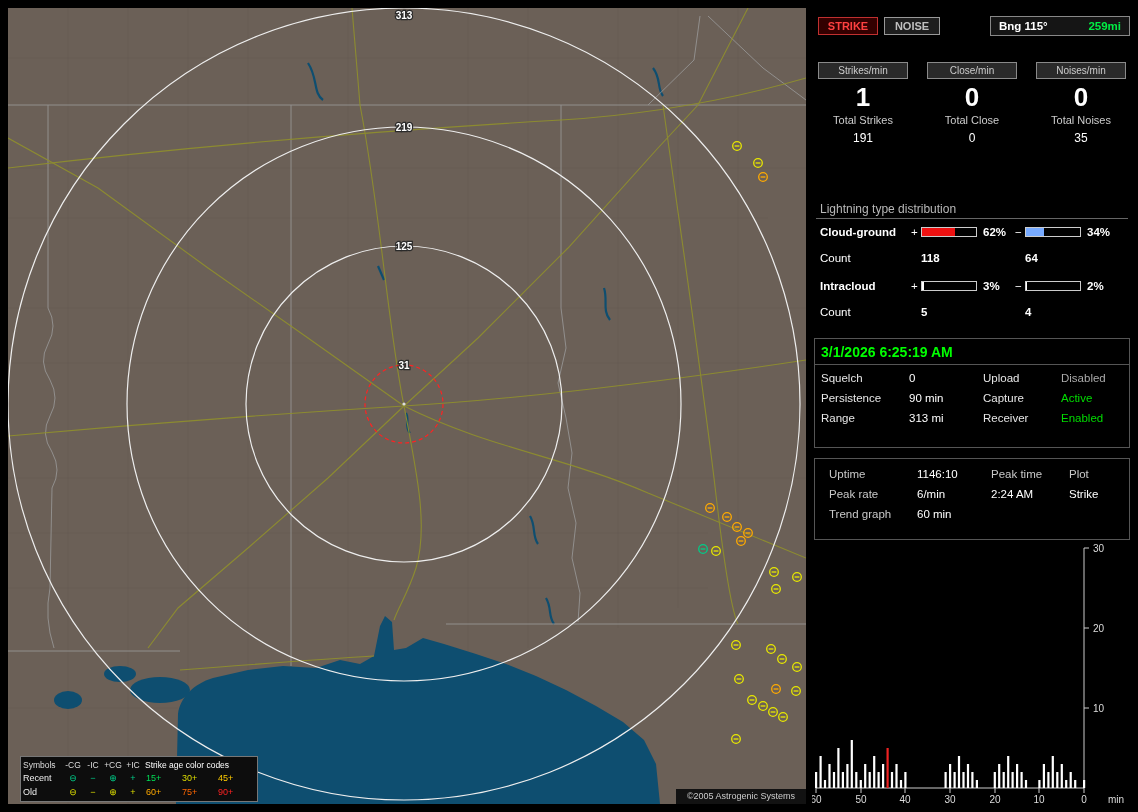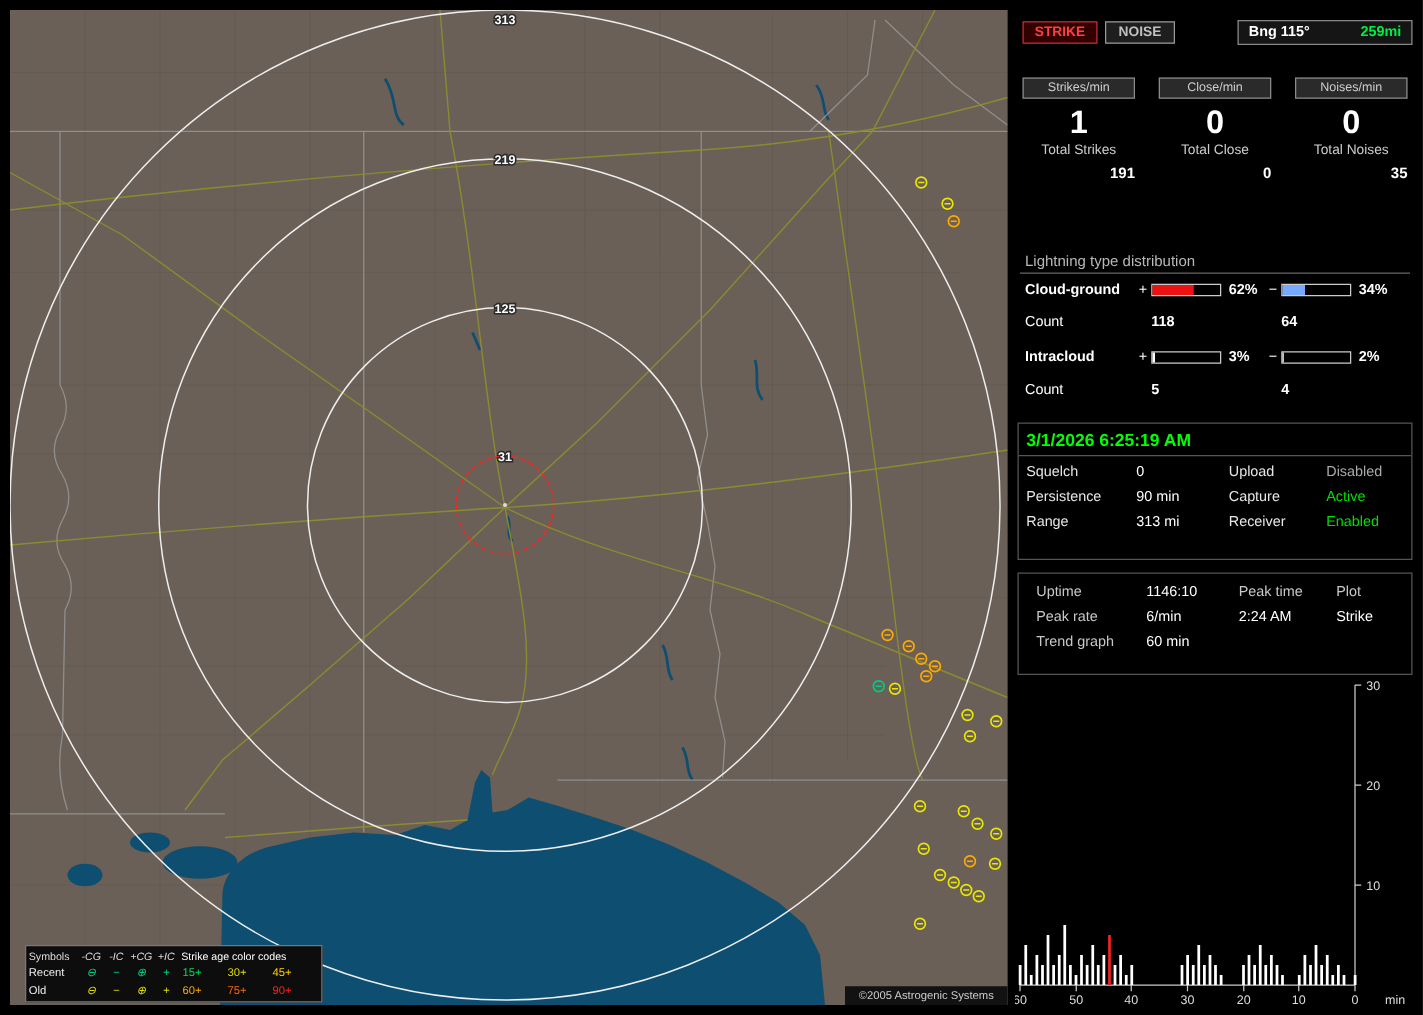--- a/index.html
+++ b/index.html
@@ -8,21 +8,21 @@
 
   
   #map { position:absolute; left:8px; top:8px; width:798px; height:796px; background:#6b6057; cursor:crosshair; }
   #map svg { display:block; }
 
   #legend { position:absolute; left:20px; top:756px; width:238px; height:46px;
             background:#0d0d0d; border:1px solid #777; color:#eee; font-size:9px; padding:1px 2px; }
   .lg-row { display:flex; align-items:center; height:14px; white-space:nowrap; }
   .lg-head { height:13px; font-size:8.5px; color:#ddd; }
   .lg-name { width:40px; }
-  .lg-cell { width:20px; text-align:center;font-style:italic; }
+  .lg-cell { width:20px; text-align:center; }
   .lg-agehead { flex:1; text-align:left; padding-left:2px; color:#fff; }
   .lg-age { width:36px; padding-left:3px; }
 
   #copyright { position:absolute; left:676px; top:789px; width:130px; height:15px;
                background:#121212; color:#ccc; font-size:9px; line-height:15px; text-align:center; }
 
   
   #panel { position:absolute; left:812px; top:8px; width:322px; height:796px; background:#000; color:#fff; }
 
   .btn { position:absolute; height:18px; font-size:11px; font-weight:bold; text-align:center; line-height:16px; cursor:pointer; }
@@ -31,21 +31,21 @@
   #bearing { position:absolute; right:4px; top:8px; width:140px; height:20px; background:#151515;
              border:1px solid #888; display:flex; align-items:center; font-size:11.5px; font-weight:bold; }
   #bearing .blabel { flex:1; padding-left:8px; color:#fff; }
   #bearing .bvalue { padding-right:8px; }
 
   .col { position:absolute; width:90px; text-align:center; top:54px; }
   .col.c0 { left:6px; } .col.c1 { left:115px; } .col.c2 { left:224px; }
   .rate-box { border:1px solid #8a8a8a; background:#2a2a2a; color:#ccc; font-size:10px; height:17px; line-height:15px; cursor:pointer; }
   .rate-num { font-size:26px; font-weight:bold; color:#fff; margin-top:3px; height:32px; }
   .tot-label { color:#ccc; font-size:11px; margin-top:0; }
-  .tot-value { color:#fff; font-size:12px; font-weight:bold; margin-top:5px;text-align:right; }
+  .tot-value { color:#fff; font-size:12px; font-weight:normal; margin-top:5px; }
 
   #dist-title { position:absolute; left:8px; top:194px; color:#b8b8b8; font-size:12px; }
   #dist-rule { position:absolute; left:4px; top:210px; width:312px; border-top:1px solid #666; }
   .drow { position:absolute; left:0; width:322px; height:14px; font-size:11.5px; }
   .drow .dname { position:absolute; left:8px; font-weight:bold; }
   .drow .dsign1 { position:absolute; left:99px; }
   .drow .dbar1 { position:absolute; left:109px; top:1px; width:56px; height:10px; border:1px solid #ccc; background:#000; }
   .drow .dpct1 { position:absolute; left:171px; font-weight:bold; }
   .drow .dsign2 { position:absolute; left:203px; }
   .drow .dbar2 { position:absolute; left:213px; top:1px; width:56px; height:10px; border:1px solid #ccc; background:#000; }

